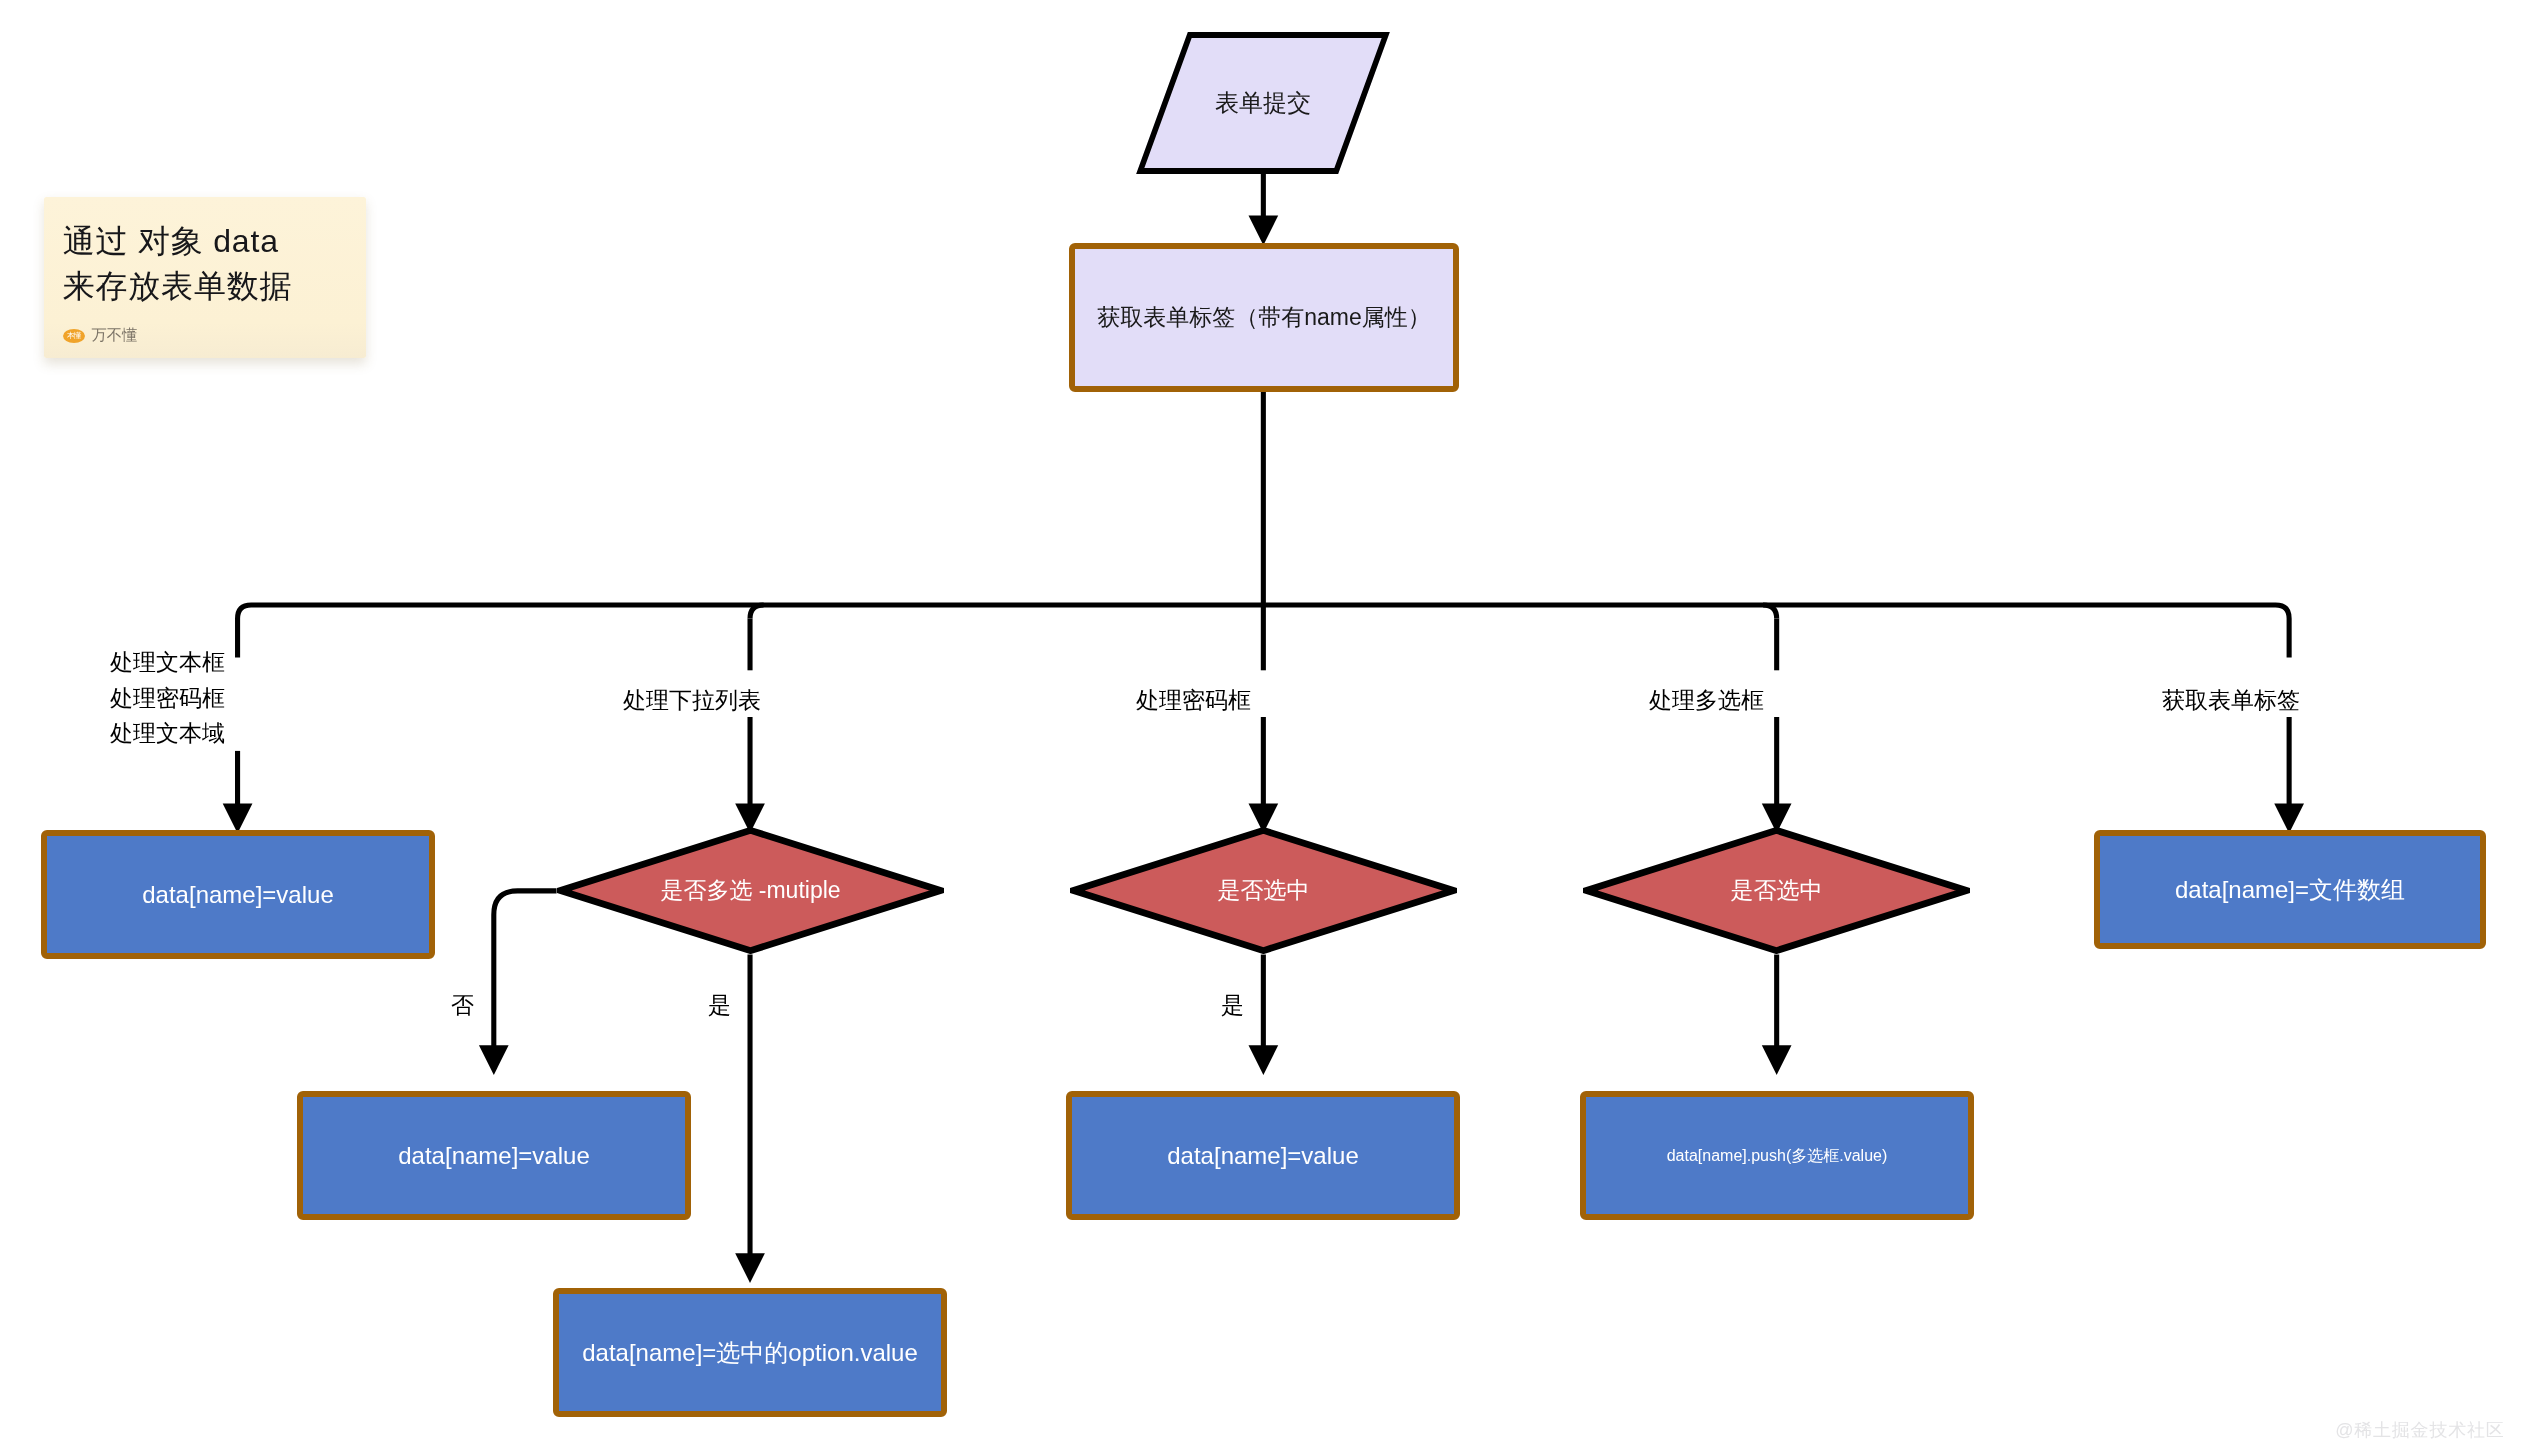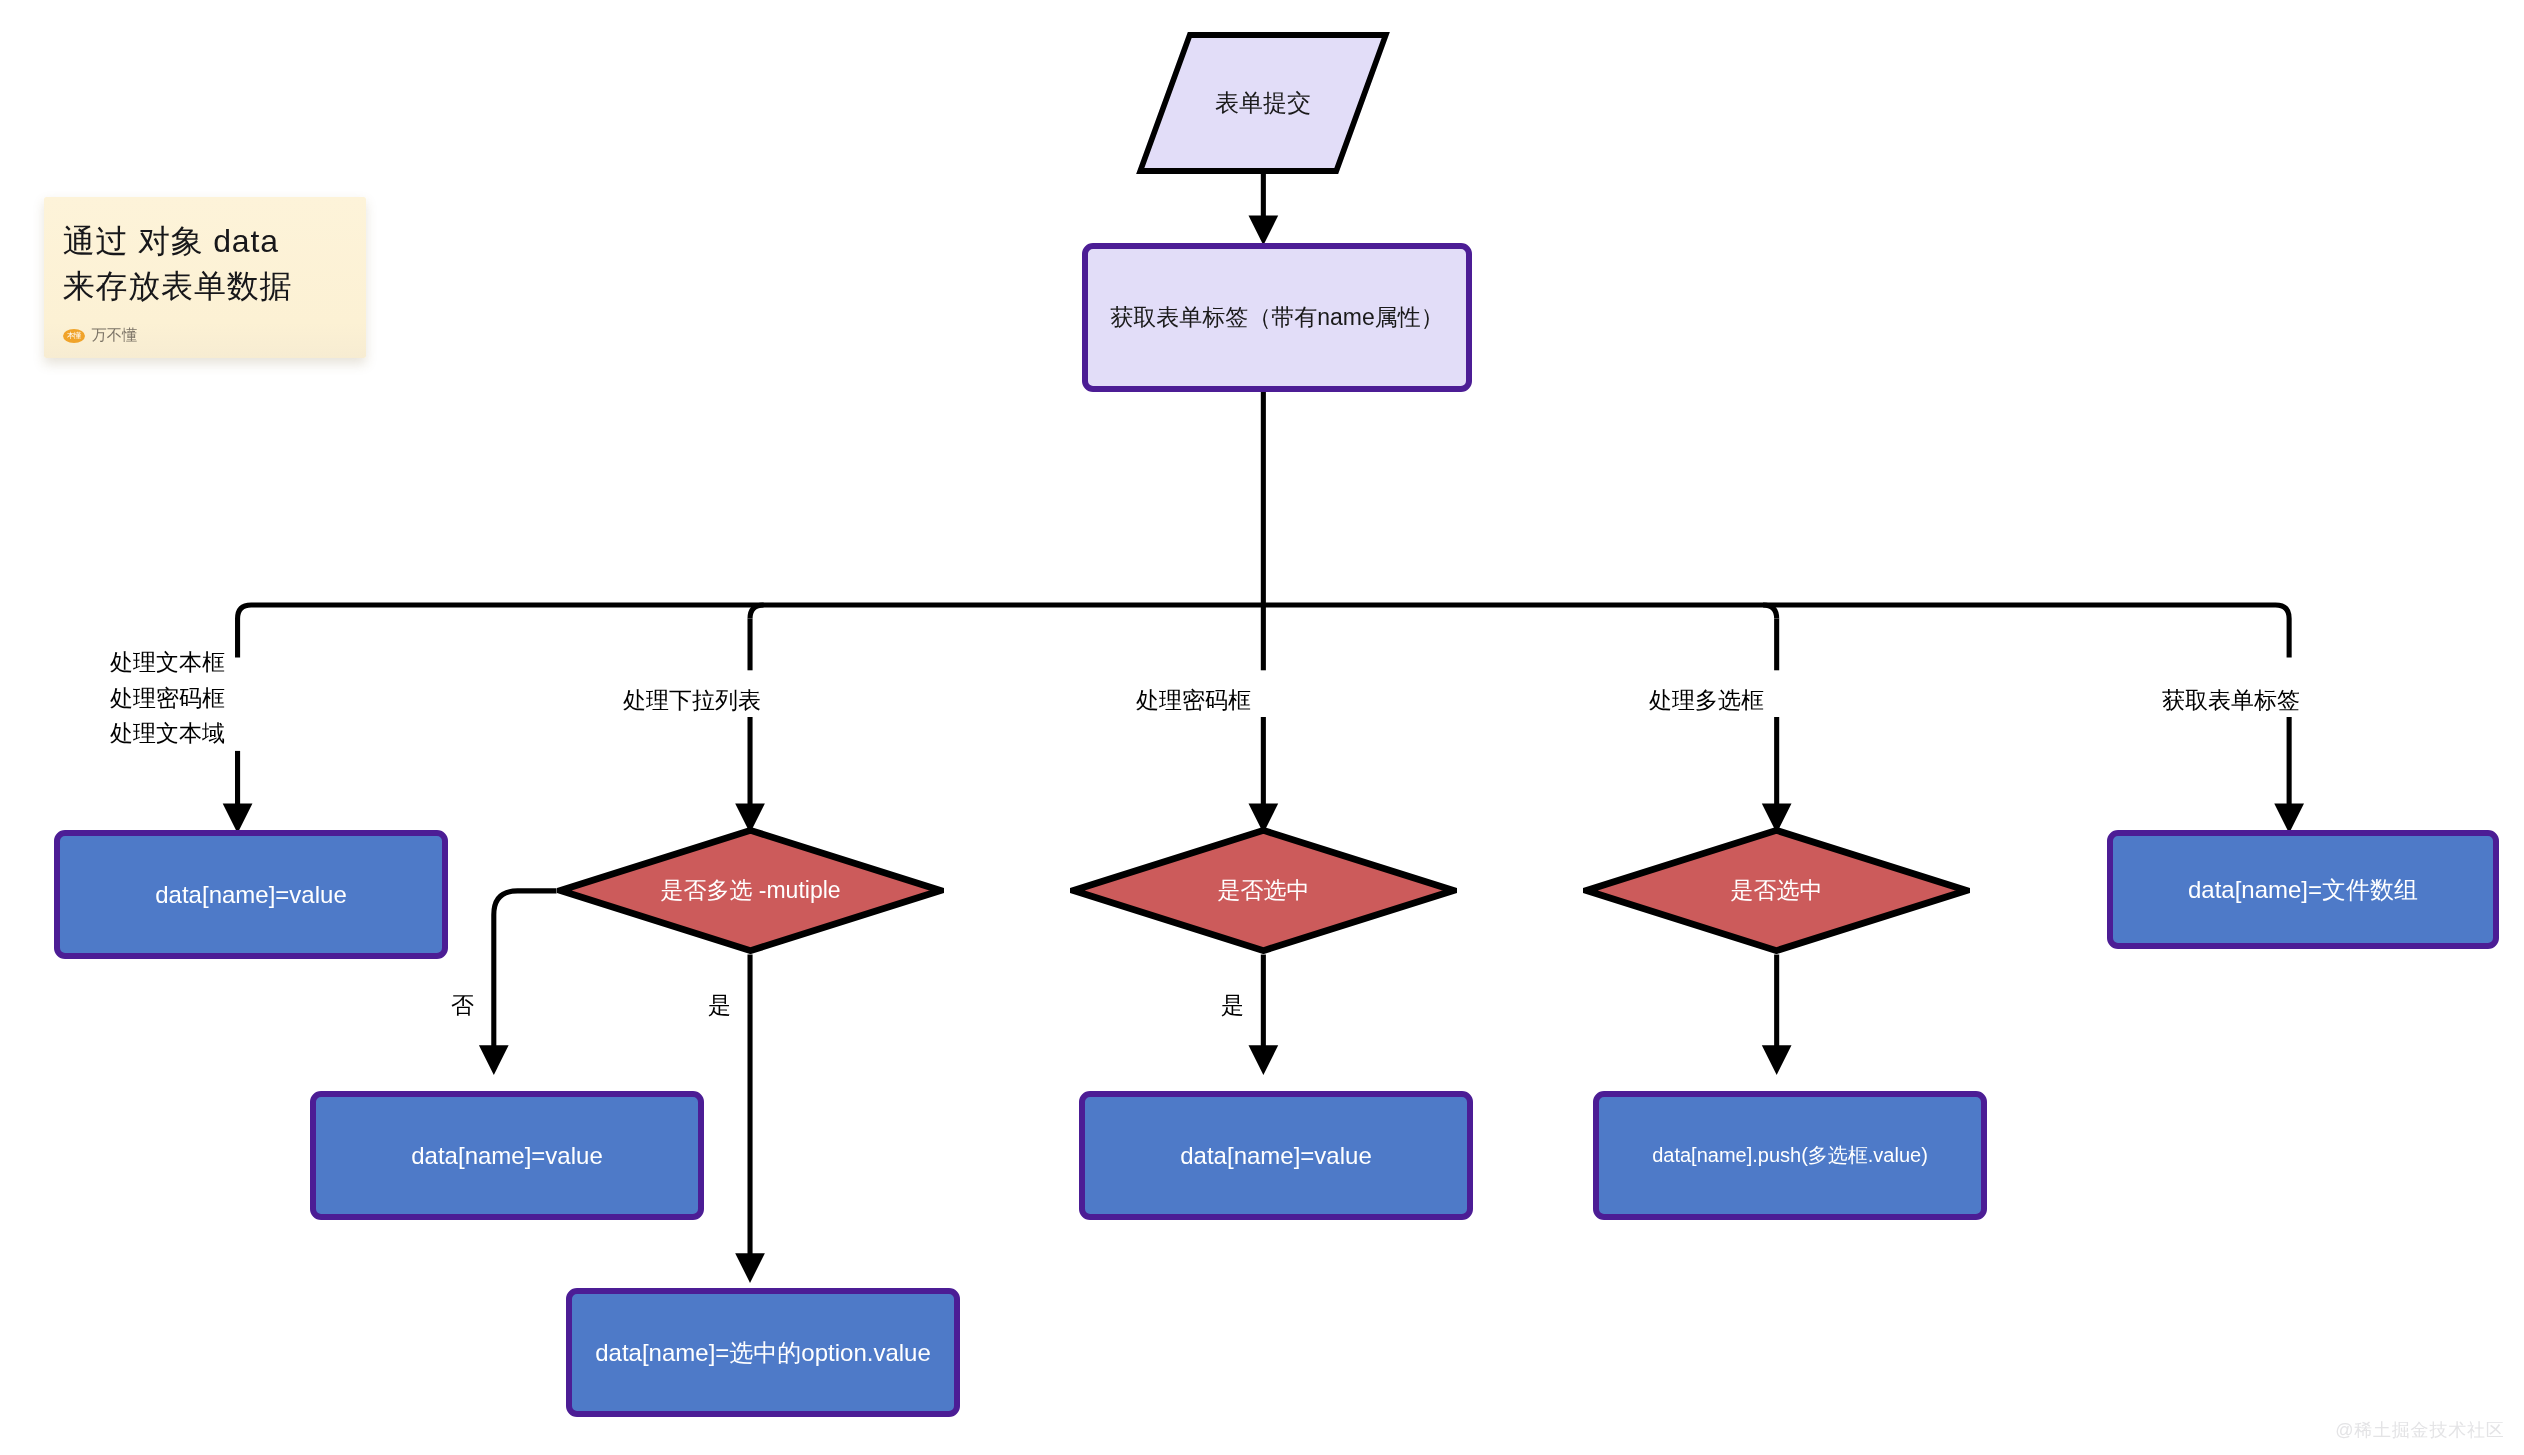--- a/index.html
+++ b/index.html
@@ -36,23 +36,22 @@
     text-align: center;
     z-index: 3;
   }
   .node .txt {
     line-height: 1.25;
     white-space: nowrap;
   }
 
   
   .rect {
-    border: 6px solid #4c1d95;
-    border-radius: 11px;
-    margin-left: 13px;
+    border: 6px solid #a16207;
+    border-radius: 6px;
   }
   .rect.purple {
     background: #e2ddf8;
     color: #1a1a1a;
   }
   .rect.blue {
     background: #4e7ac8;
     color: #ffffff;
   }
 
@@ -262,21 +261,21 @@
 
   <div class="node rect blue" style="left:297px; top:1091px; width:394px; height:129px;">
     <div class="txt" style="font-size:24px;">data[name]=value</div>
   </div>
 
   <div class="node rect blue" style="left:1066px; top:1091px; width:394px; height:129px;">
     <div class="txt" style="font-size:24px;">data[name]=value</div>
   </div>
 
   <div class="node rect blue" style="left:1580px; top:1091px; width:394px; height:129px;">
-    <div class="txt" style="font-size:20px;">data[name].push(多选框.value)</div>
+    <div class="txt" style="font-size:16px;">data[name].push(多选框.value)</div>
   </div>
 
   <div class="node rect blue" style="left:553px; top:1288px; width:394px; height:129px;">
     <div class="txt" style="font-size:24px;">data[name]=选中的option.value</div>
   </div>
 
   <div class="watermark">@稀土掘金技术社区</div>
 
 </div>
 

